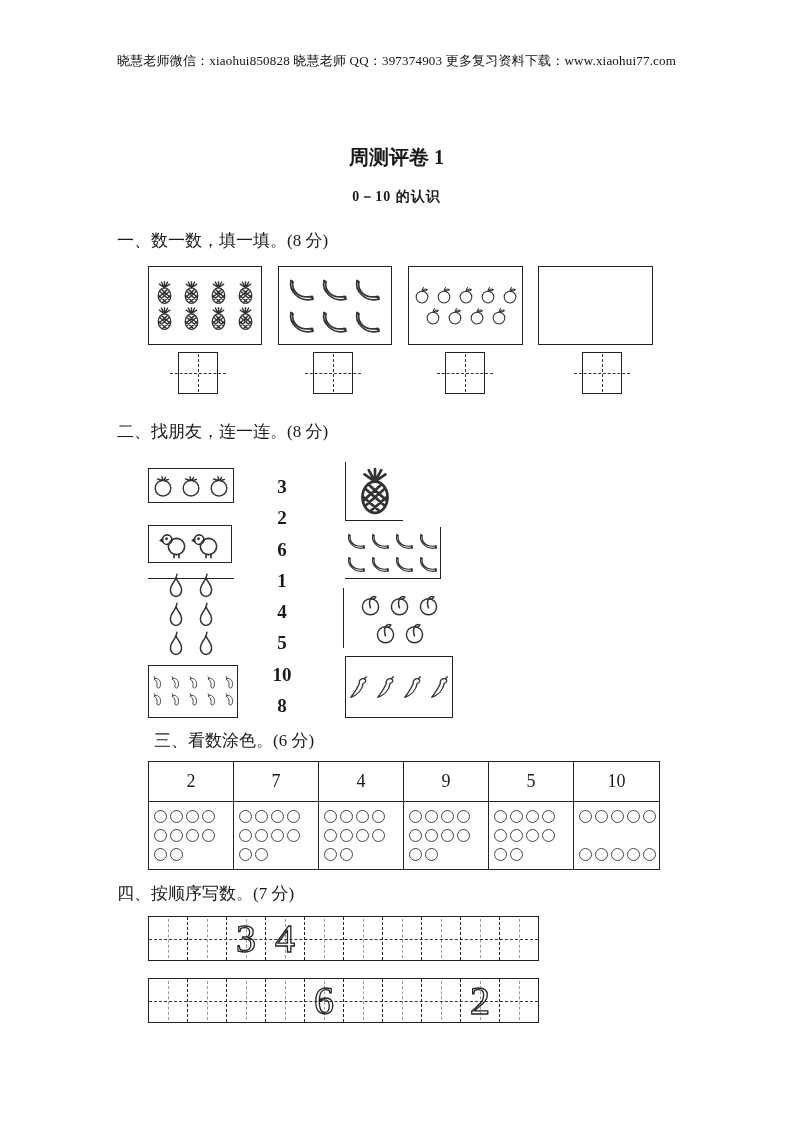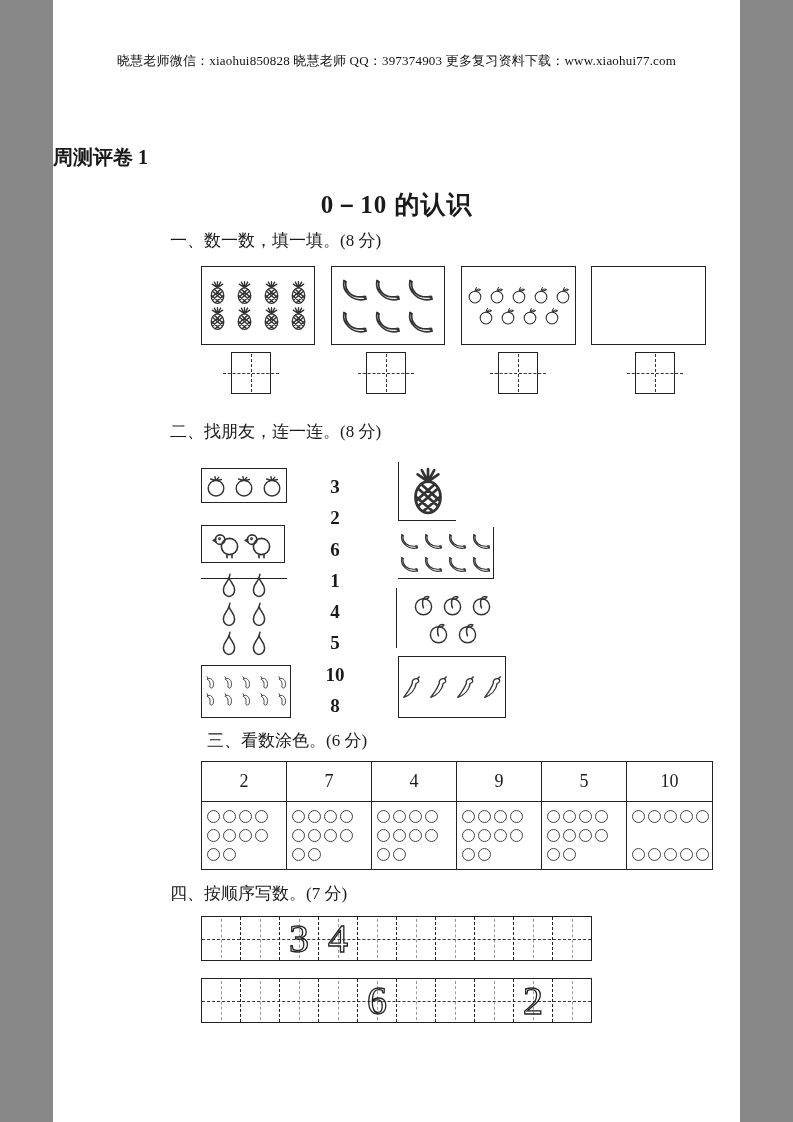--- a/index.html
+++ b/index.html
@@ -1,31 +1,31 @@
 <!DOCTYPE html>
 <html><head>
 <meta charset="utf-8">
 <style>
   html,body{margin:0;padding:0;background:#888;}
   .page{
-    position:relative;width:687px;height:1122px;margin:0 auto;
+    position:relative;width:793px;height:1122px;margin:0 auto;
     background:#ffffff;overflow:hidden;
     font-family:"Liberation Serif","DejaVu Serif",serif;color:#1a1a1a;
   }
   .hdr{
     position:absolute;top:52px;left:0;right:0;text-align:center;
     font-size:13px;color:#111;letter-spacing:.2px;
   }
   .title{
-    position:absolute;top:144px;left:0;right:0;
+    position:absolute;top:144px;left:0;right:0;text-align:center;
     font-size:20px;font-weight:bold;
   }
   .subtitle{
     position:absolute;top:188px;left:0;right:0;text-align:center;
-    font-size:25px;font-weight:bold;letter-spacing:1px;
+    font-size:14px;font-weight:bold;letter-spacing:1px;
   }
   .sechead{position:absolute;left:117px;font-size:17px;}
   
   .pbox{
     position:absolute;display:flex;flex-wrap:wrap;
     align-items:center;justify-content:center;align-content:center;
     gap:1px 2px;box-sizing:border-box;
   }
   .pbox svg{stroke:#333;fill:none;stroke-width:1.3;stroke-linecap:round;stroke-linejoin:round;}
   .b-full{border:1.5px solid #222;}

